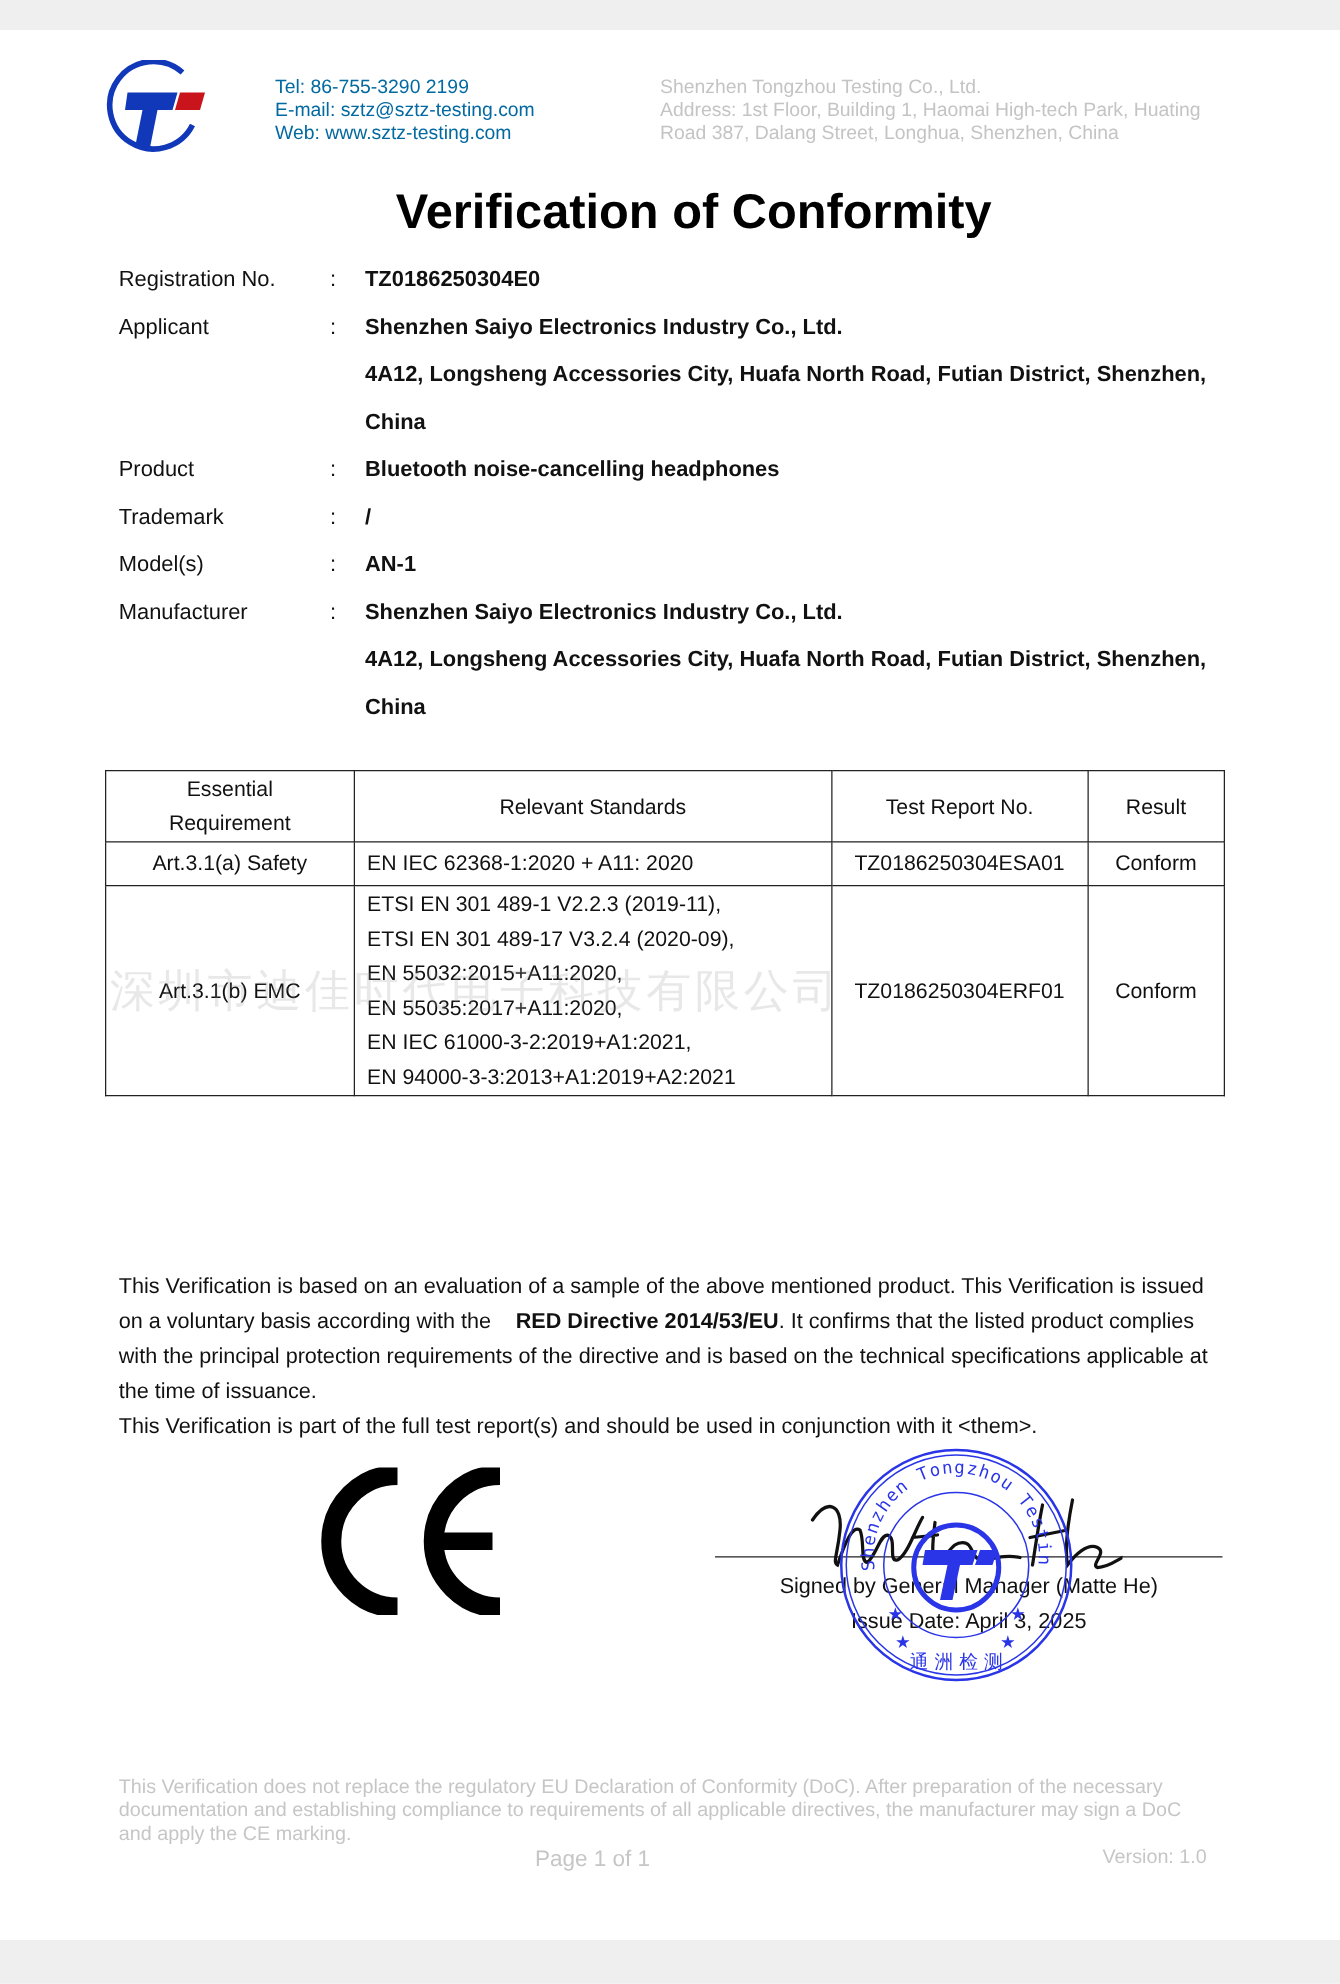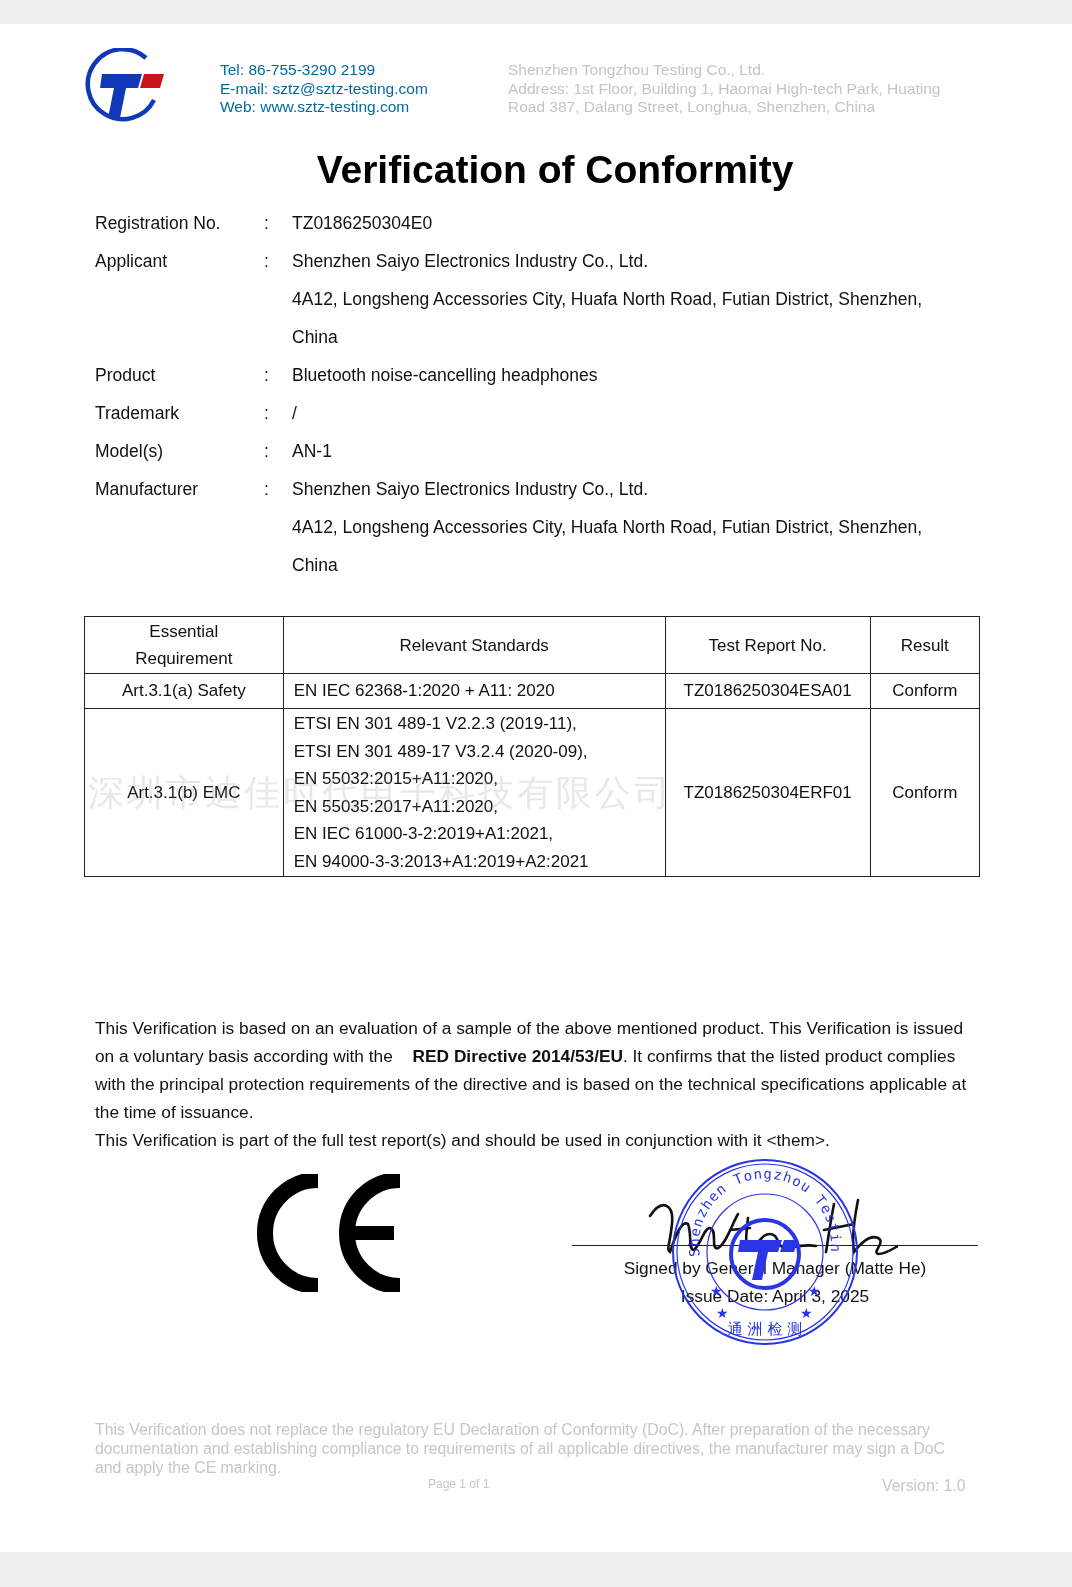--- a/index.html
+++ b/index.html
@@ -1,43 +1,43 @@
 <!DOCTYPE html>
 <html><head>
 <meta charset="utf-8">
 <style>
   html, body { margin: 0; padding: 0; }
   body { width: 1072px; height: 1587px; background: #efefef; position: relative; overflow: hidden; font-family: "Liberation Sans", sans-serif; color: #111; }
   .page { position: absolute; left: 0; top: 24px; width: 1072px; height: 1528px; background: #fff; }
   .logo { position: absolute; left: 84px; top: 24px; width: 84px; height: 76px; }
   .contact { position: absolute; left: 220px; top: 37px; font-size: 15.5px; line-height: 18.5px; color: #0369a1; }
-  .company { position: absolute; left: 508px; top: 37px; font-size: 15.5px; line-height: 18.5px; color: #c4c4c4; }
+  .company { position: absolute; left: 528px; top: 37px; font-size: 15.5px; line-height: 18.5px; color: #c4c4c4; }
   .title { position: absolute; left: 0; width: 1062px; top: 124px; text-align: center; font-weight: bold; font-size: 39px; color: #000; padding-left: 24px; }
   .fields { position: absolute; left: 95px; top: 180px; width: 900px; font-size: 17.5px; }
   .frow { position: relative; height: 38px; line-height: 38px; }
   .flabel { position: absolute; left: 0; }
   .fcolon { position: absolute; left: 169px; }
-  .fval { position: absolute; left: 197px; white-space: nowrap; }
+  .fval { position: absolute; left: 197px; white-space: nowrap; font-weight: bold; }
   table.std { position: absolute; left: 84px; top: 592px; width: 896px; border-collapse: collapse; font-size: 17px; }
   table.std td, table.std th { border: 1.5px solid #222; padding: 0 10px; font-weight: normal; }
   table.std th { text-align: center; line-height: 27px; height: 56px; }
   .c1 { width: 175px; text-align: center; }
   .c2 { width: 356px; text-align: left; line-height: 27.5px; }
   .c3 { width: 181px; text-align: center; margin-top: 12px; }
   .c4 { width: 87px; text-align: center; }
   .watermark { position: absolute; left: 88px; top: 745px; font-size: 36px; color: rgba(150,150,150,0.22); letter-spacing: 3px; white-space: nowrap; pointer-events: none; font-family: "DejaVu Sans", sans-serif; }
   .para { position: absolute; left: 95px; top: 990px; width: 880px; font-size: 17.3px; line-height: 28px; }
   .para b { font-weight: bold; padding-left: 15px; }
   .ce { position: absolute; left: 252px; top: 1150px; width: 152px; height: 118px; }
   .sigline { position: absolute; left: 572px; top: 1221px; width: 406px; border-top: 1.2px solid #222; }
   .signed { position: absolute; left: 572px; width: 406px; top: 1230px; text-align: center; font-size: 17.3px; line-height: 28px; }
   .signature { position: absolute; left: 648px; top: 1170px; width: 250px; height: 70px; }
   .stamp { position: absolute; left: 670px; top: 1128px; width: 190px; height: 200px; }
   .disclaimer { position: absolute; left: 95px; top: 1396px; width: 875px; font-size: 15.8px; line-height: 19px; color: #c6c6c6; }
-  .pageno { position: absolute; left: 428px; top: 1453px; font-size: 12px; color: #c6c6c6; }
+  .pageno { position: absolute; left: 428px; top: 1453px; font-size: 18px; color: #c6c6c6; }
   .version { position: absolute; left: 882px; top: 1453px; font-size: 15.8px; color: #c6c6c6; }
   .shopmark { position: absolute; left: 534px; top: 1510px; font-size: 30px; color: rgba(255,255,255,0.9); white-space: nowrap; }
 </style>
 </head>
 <body>
 
 <div class="page">
 
   <svg class="logo" viewBox="0 0 84 76">
     <path d="M62 10 A35 35 0 1 0 70 52" fill="none" stroke="#1038b8" stroke-width="4.5"></path>

